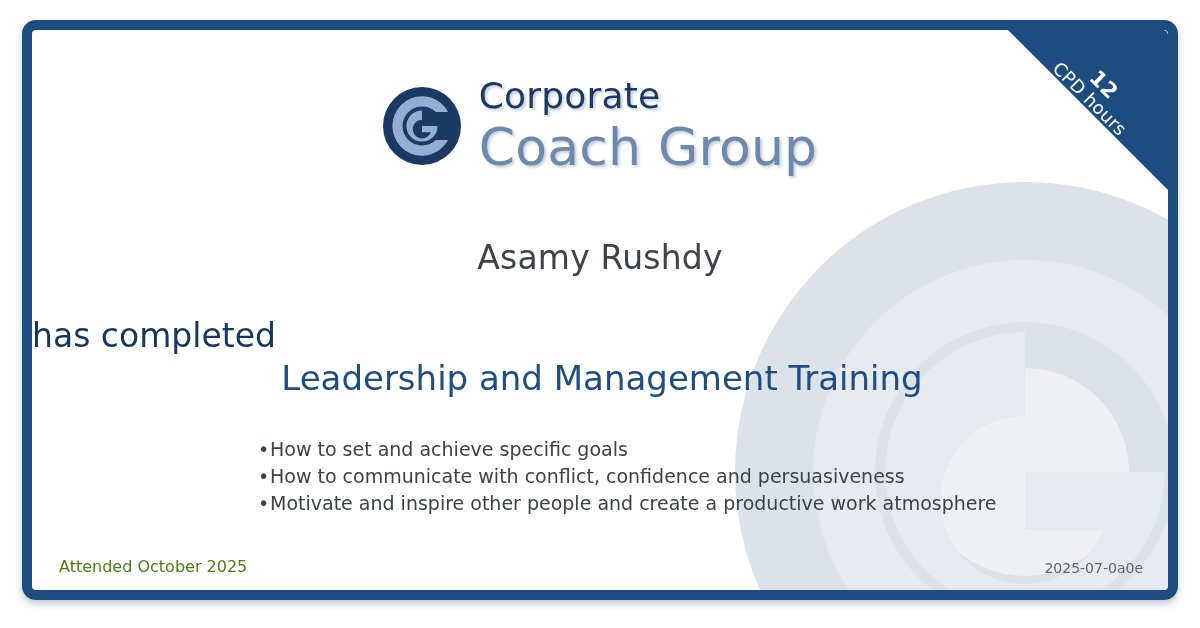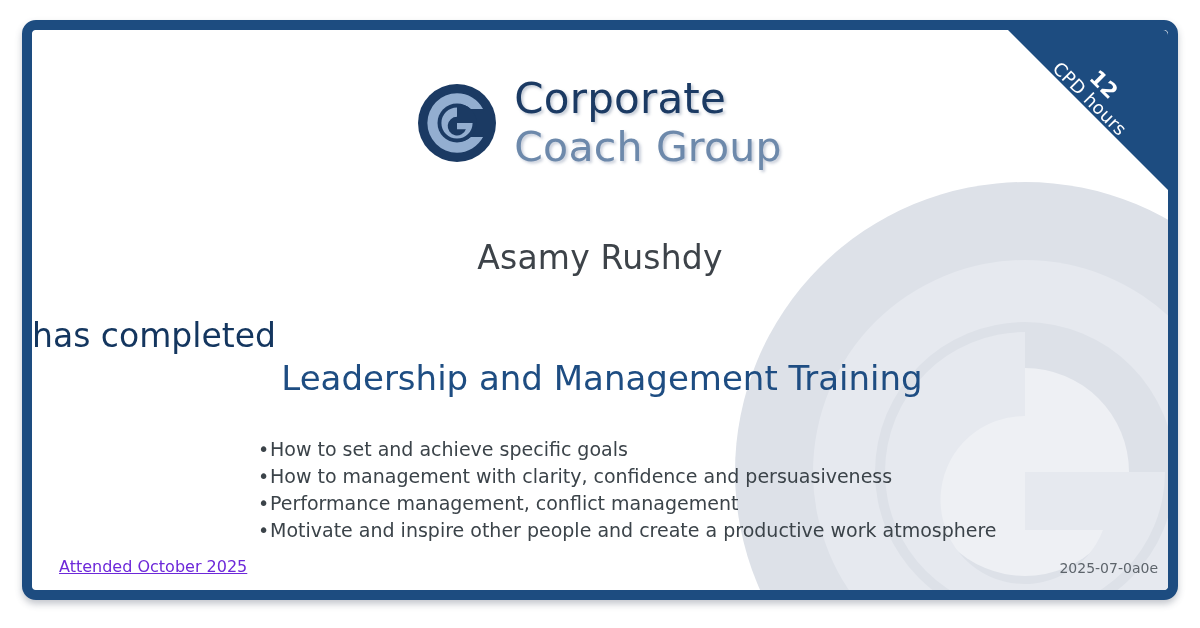--- a/index.html
+++ b/index.html
@@ -110,28 +110,28 @@
     gap: 18px;
   }
   .logo-mark { width: 78px; height: 78px; flex: none; }
   .logo-mark svg { display: block; width: 78px; height: 78px; }
   .logo-words {
     display: flex;
     flex-direction: column;
     line-height: 1.0;
   }
   .logo-line1 {
-    font-size: 42px;
+    font-size: 36px;
     color: #1b3a63;
     letter-spacing: 0.2px;
     text-shadow: 2px 2px 3px rgba(120, 135, 160, 0.45);
     padding-bottom: 7px;
   }
   .logo-line2 {
-    font-size: 41px;
+    font-size: 52px;
     color: #6d89ab;
     letter-spacing: 0.2px;
     text-shadow: 2px 2px 3px rgba(130, 145, 170, 0.45);
   }
 
   
   .recipient-name {
     position: absolute;
     left: 0;
     right: 0;
@@ -182,26 +182,25 @@
     width: 12px;
     color: #3b4349;
   }
 
   
   .footer-left {
     position: absolute;
     left: 27px;
     bottom: 14px;
     font-size: 16px;
-    color: #6d28d9;
-    text-decoration: underline;
+    color: #4d7c0f;
   }
   .footer-right {
     position: absolute;
-    right: 10px;
+    right: 25px;
     bottom: 14px;
     font-size: 14px;
     color: #5d646b;
   }
 </style>
 </head>
 <body>
 
 <div class="page">
 
@@ -244,24 +243,21 @@
       <div class="recipient-name">Asamy Rushdy</div>
 
       <div class="completed-line">has completed</div>
       <div class="course-title">Leadership and Management Training</div>
 
       <ul class="bullet-list">
         <li class="bullet-item">
           <span class="bullet-dot">•</span><span>How to set and achieve specific goals</span>
         </li>
         <li class="bullet-item">
-          <span class="bullet-dot">•</span><span>How to management with clarity, confidence and persuasiveness</span>
-        </li>
-        <li class="bullet-item">
-          <span class="bullet-dot">•</span><span>Performance management, conflict management</span>
+          <span class="bullet-dot">•</span><span>How to communicate with conflict, confidence and persuasiveness</span>
         </li>
         <li class="bullet-item">
           <span class="bullet-dot">•</span><span>Motivate and inspire other people and create a productive work atmosphere</span>
         </li>
       </ul>
 
       <div class="footer-left">Attended October 2025</div>
       <div class="footer-right">2025-07-0a0e</div>
 
     </div>

